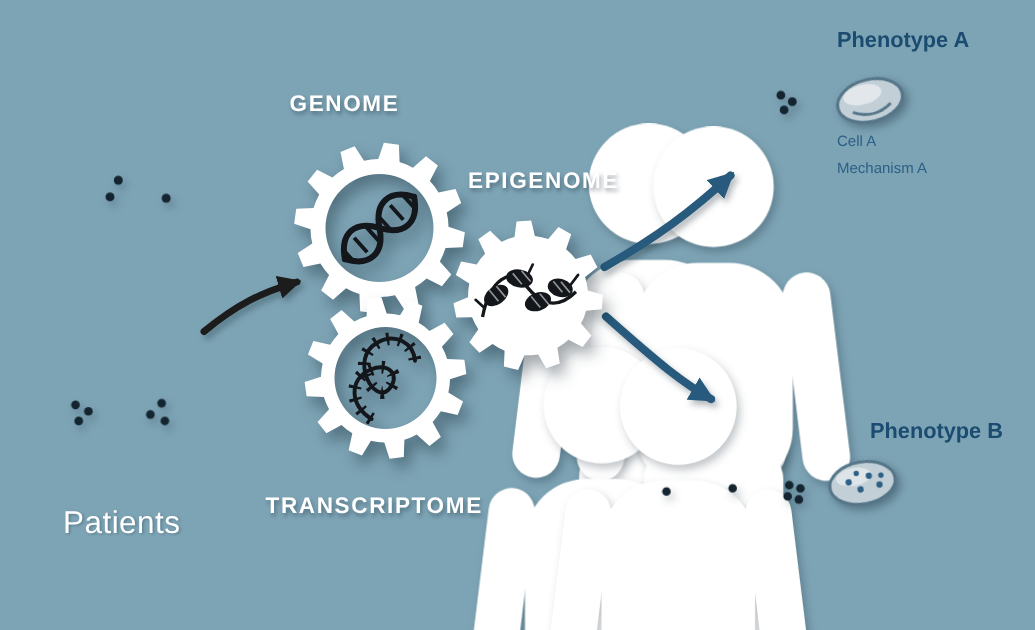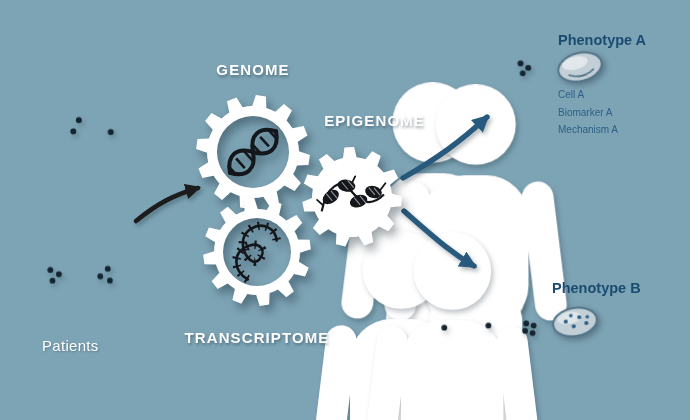--- a/index.html
+++ b/index.html
@@ -2,22 +2,22 @@
 <html style="--bg: #7da4b5; --fig: #ffffff; --dot: #142530; --gearfill: #ffffff; --ink: #13161a; --label: #ffffff; --ptitle: #1b4b70; --pitem: #2d6086; --arrow-in: #1c1c1c; --arrow-ph: #275a7c; --cellf: #c3cfd6; --cells: #557589;"><head>
 <meta charset="utf-8">
 <style>
   *{box-sizing:border-box}
   html,body{margin:0;padding:0}
   body{font-family:"Liberation Sans",sans-serif}
   #canvas{position:relative;width:690px;height:420px;background:var(--bg,#7da4b5);overflow:hidden}
   #scene{position:absolute;left:0;top:0;overflow:visible}
   svg{overflow:visible}
   .lbl{position:absolute;color:var(--label,#fff);font-weight:bold;font-size:15px;letter-spacing:1.1px;
-       text-align:center;text-shadow:1px 2px 3px rgba(10,30,42,.38);white-space:nowrap}
-  .patients-lbl{position:absolute;color:var(--label,#fff);font-size:15px;letter-spacing:.3px;
+       text-shadow:1px 2px 3px rgba(10,30,42,.38);white-space:nowrap}
+  .patients-lbl{position:absolute;color:var(--label,#fff);font-size:21px;letter-spacing:.3px;
        text-shadow:1px 1px 2px rgba(10,30,42,.3);white-space:nowrap}
   .ptitle{position:absolute;color:var(--ptitle,#1b4b70);font-weight:bold;font-size:14.5px;white-space:nowrap}
   .pitems{position:absolute;color:var(--pitem,#2d6086);font-size:10px;line-height:17.5px;white-space:nowrap}
   .fig{filter:drop-shadow(2px 3px 2.5px rgba(8,24,34,.25))}
   .fig use{fill:var(--fig,#fff)}
   .fig .dot{fill:var(--dot,#142530)}
   .gear{filter:drop-shadow(4px 6px 5px rgba(8,24,34,.38))}
   .gearbody{fill:var(--gearfill,#fff);fill-rule:evenodd}
   .ink{stroke:var(--ink,#13161a)}
   .inkfill{fill:var(--ink,#13161a)}
@@ -147,22 +147,21 @@
       <circle class="celldot" cx="-3" cy="-7" r="1.8"></circle>
       <circle class="celldot" cx="13" cy="-3" r="1.8"></circle>
     </g>
   </svg>
 
   <div class="lbl" style="left:193px;top:61px;width:120px">GENOME</div>
   <div class="lbl" style="left:312px;top:112px;width:125px">EPIGENOME</div>
   <div class="lbl" style="left:177px;top:329px;width:160px">TRANSCRIPTOME</div>
   <div class="patients-lbl" style="left:42px;top:337px">Patients</div>
 
-  <div class="ptitle" style="left:558px;top:32px">Phenotype A</div>
+  <div class="ptitle" style="left:558px;top:19px">Phenotype A</div>
   <div class="pitems" style="left:558px;top:86px">
     <div>Cell A</div>
-    <div>Biomarker A</div>
     <div>Mechanism A</div>
   </div>
 
-  <div class="ptitle" style="left:552px;top:280px">Phenotype B</div>
+  <div class="ptitle" style="left:580px;top:280px">Phenotype B</div>
 
 </div>
 
 </body></html>

